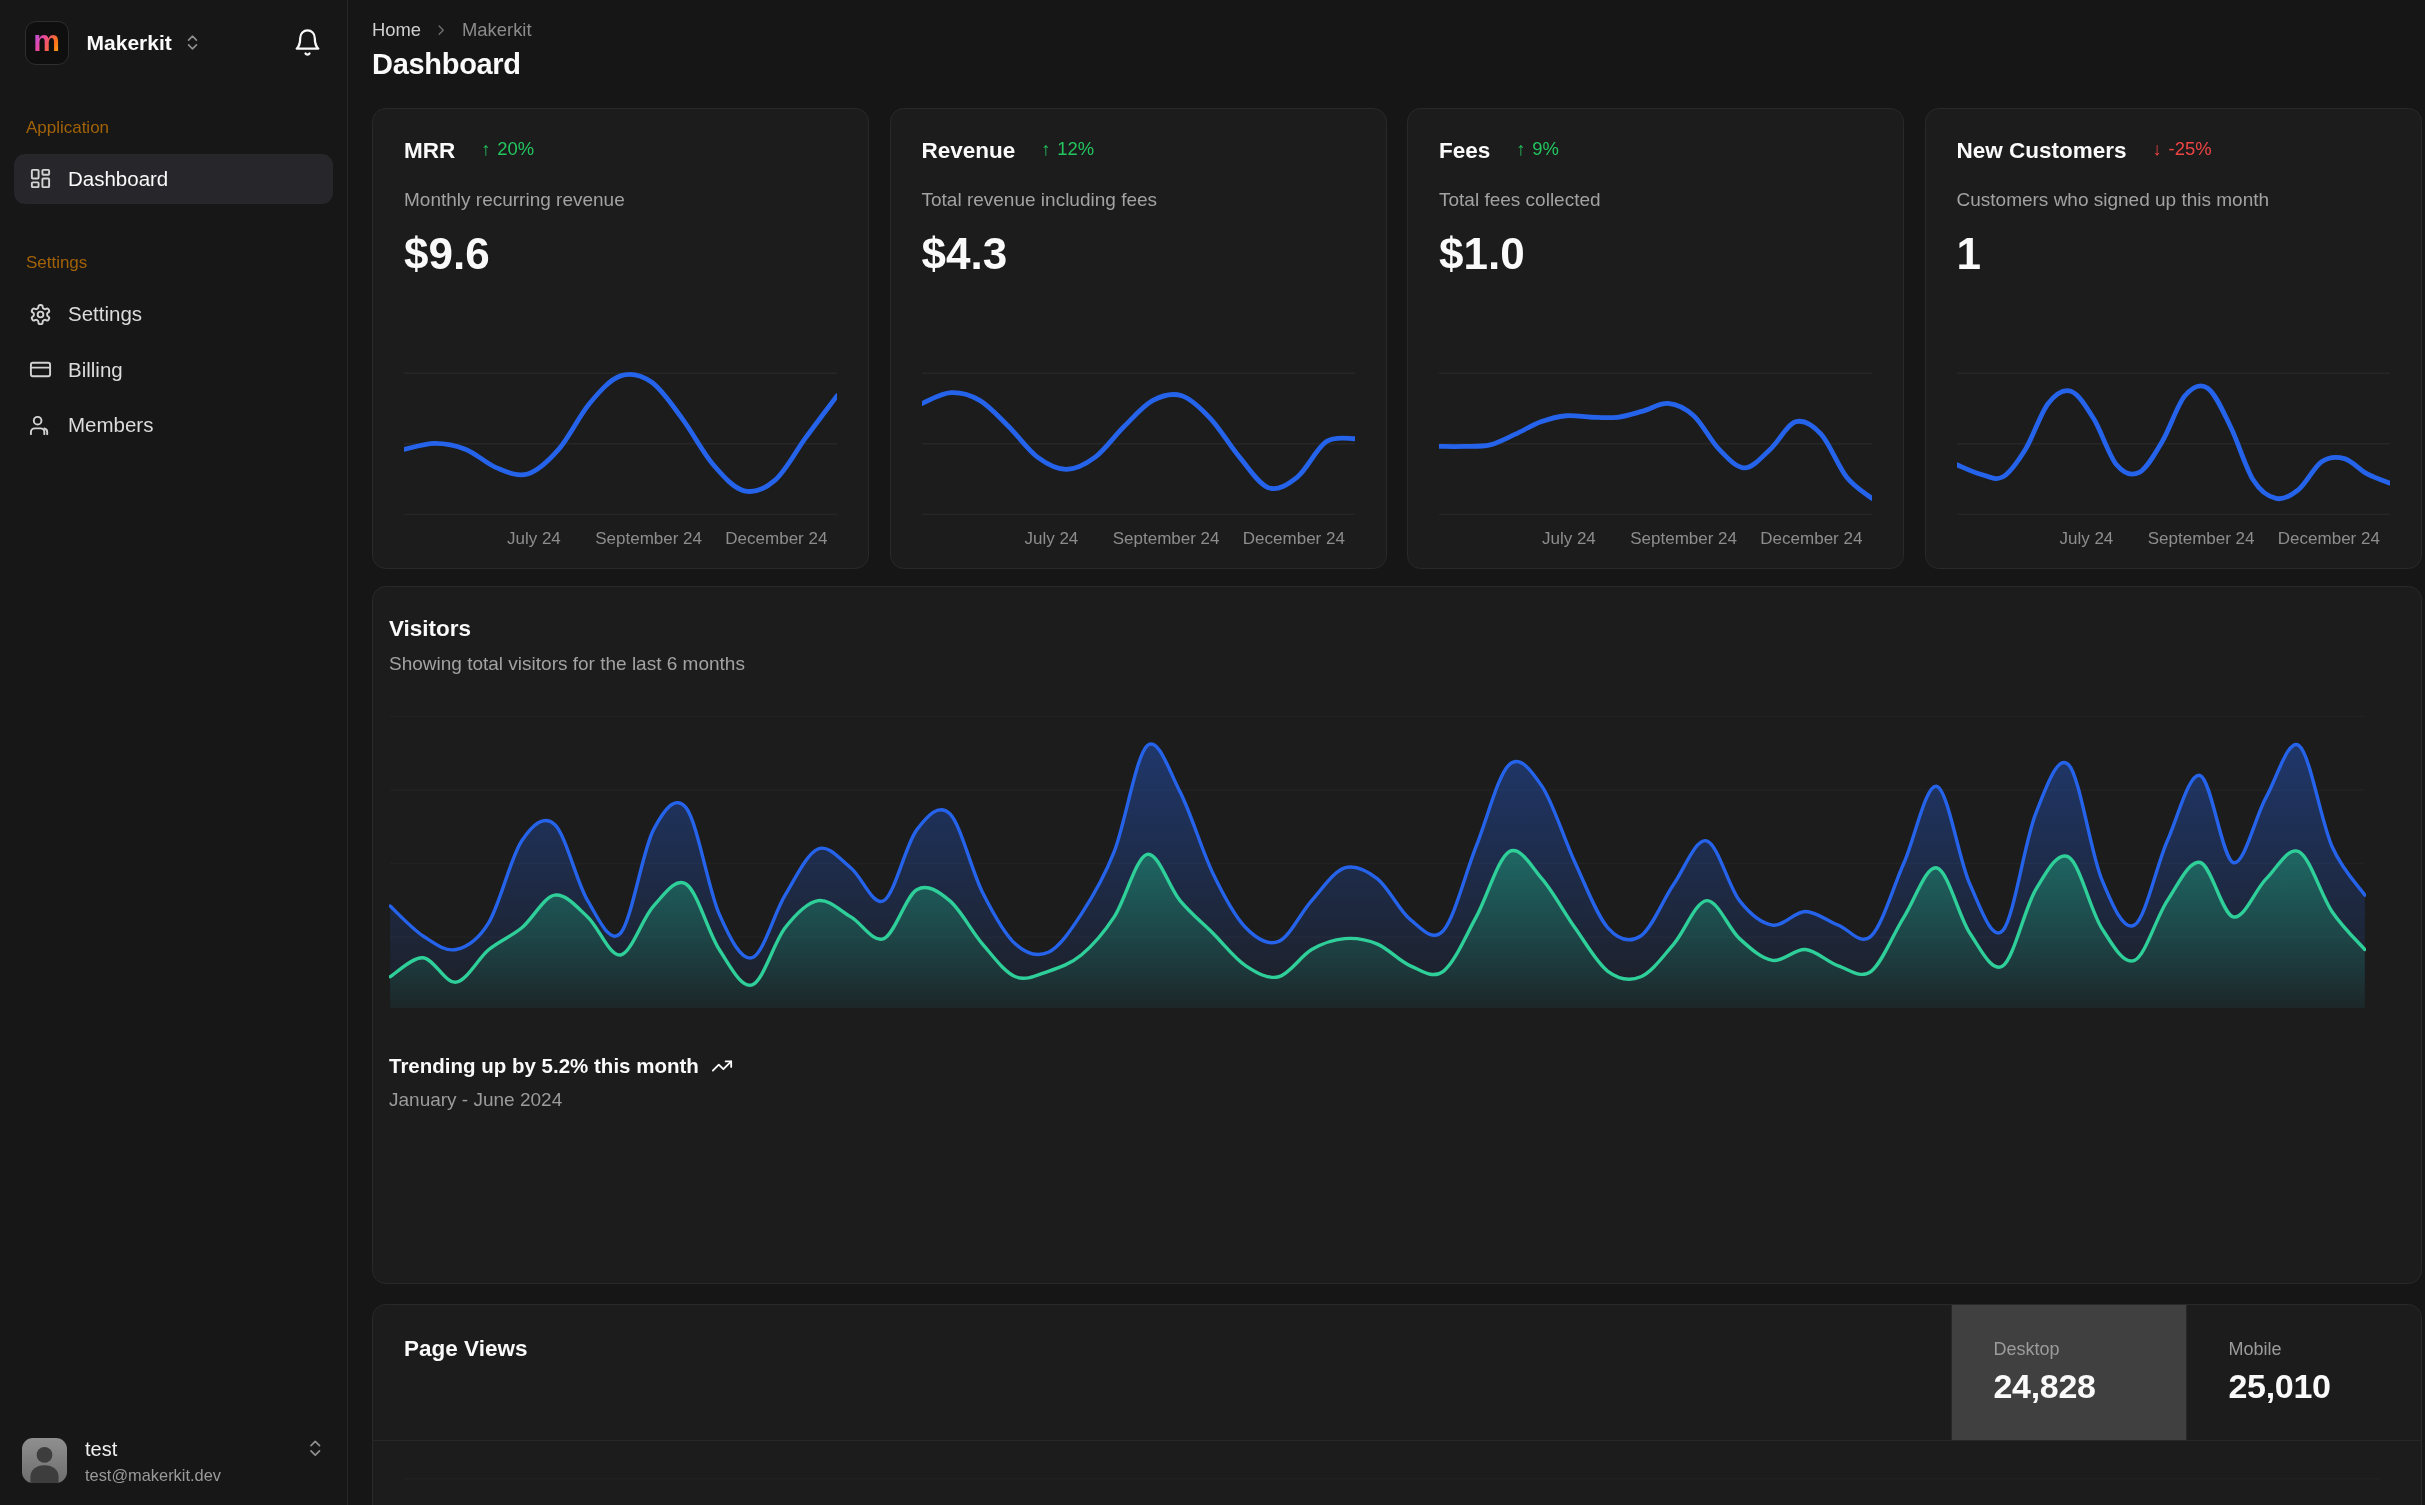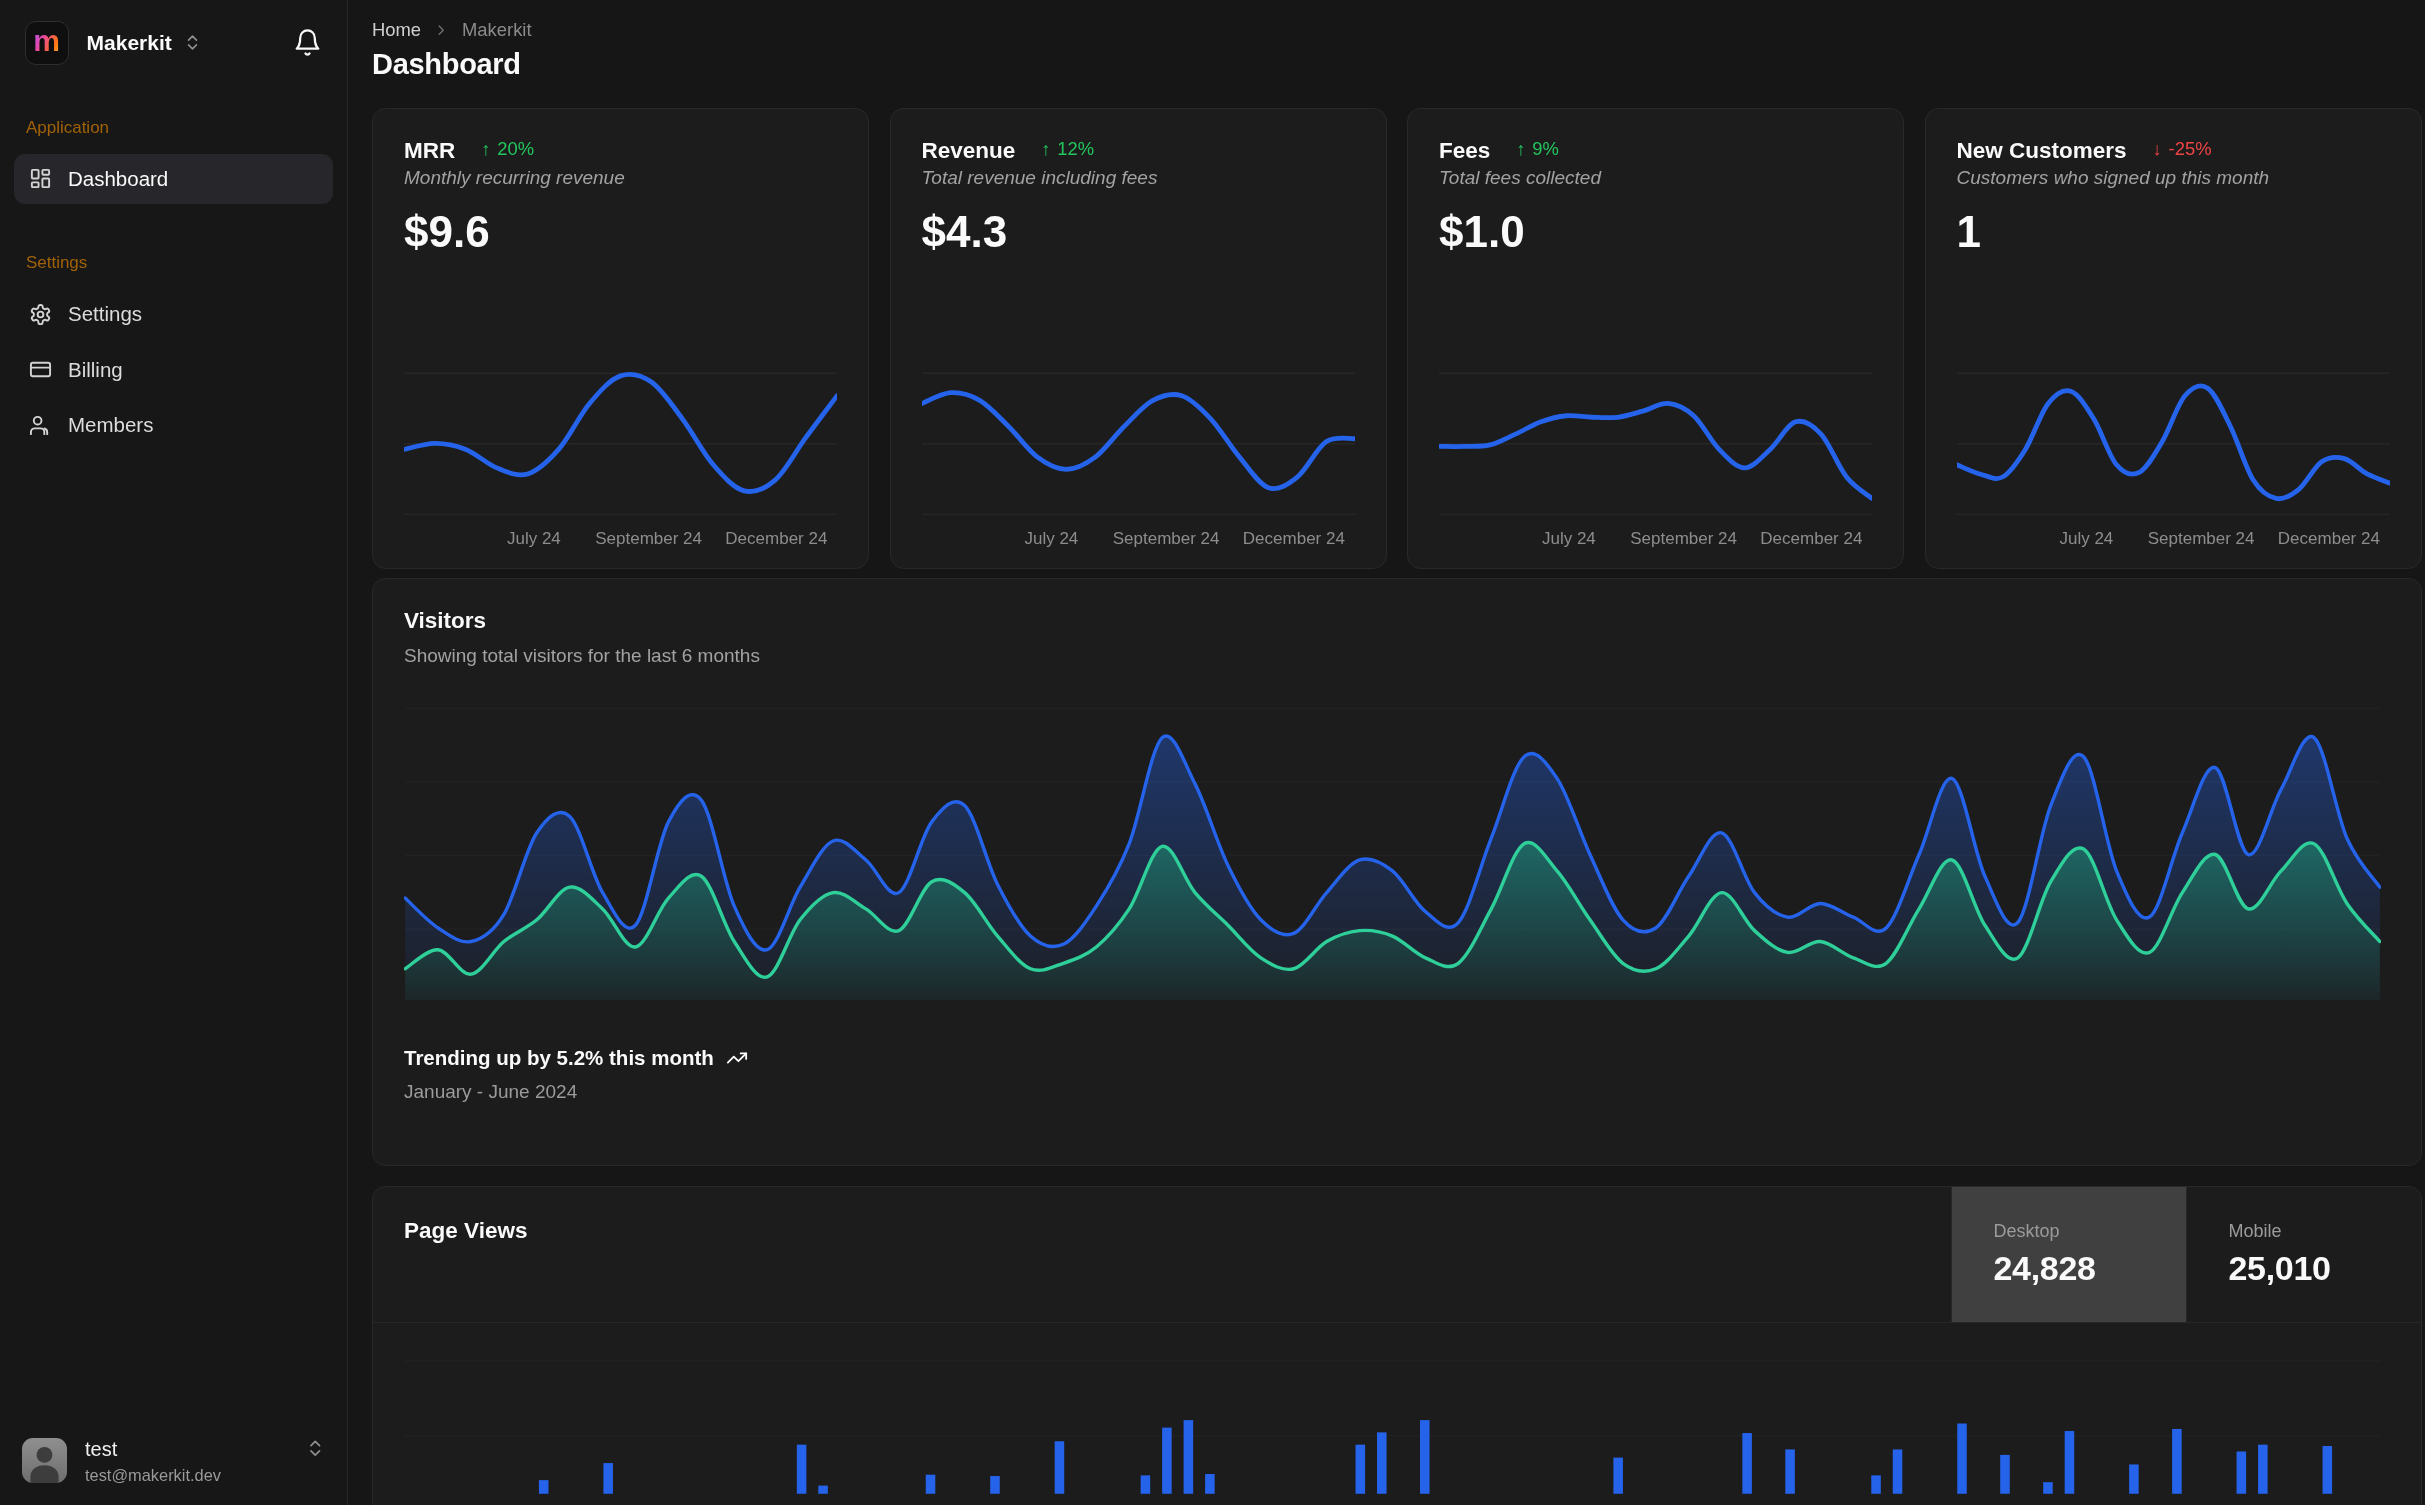--- a/index.html
+++ b/index.html
@@ -67,31 +67,31 @@
   .crumb-current { color:#8b8b8b; }
   .page-title { font-size:29px; font-weight:700; letter-spacing:-0.3px; margin-top:6.8px; color:#fafafa; }
 
   .card { background:#1c1c1c; border:1.4px solid #292929; border-radius:13.6px; }
 
   .stats-grid { display:grid; grid-template-columns:repeat(4,1fr); gap:20.5px; margin-top:27px; }
   .stat-card { height:461px; padding:29px 31px 18px; display:flex; flex-direction:column; }
   .stat-head { display:flex; align-items:flex-start; gap:26px; }
   .stat-title { font-size:22.5px; font-weight:600; color:#fafafa; }
   .delta { font-size:18.4px; display:flex; align-items:center; gap:6.8px; }
-  .stat-sub { font-size:19px; color:#a2a2a2; margin-top:3px;font-style:italic; }
+  .stat-sub { font-size:19px; color:#a2a2a2; margin-top:25px; }
   .stat-value { font-size:44px; font-weight:700; margin-top:18px; color:#fafafa; }
   .spark-wrap { margin-top:auto; }
   .ticks { position:relative; height:20.5px; margin-top:11px; }
   .ticks span {
     position:absolute; transform:translateX(-50%); white-space:nowrap;
     font-size:17px; color:#8d8d8d; top:0;
   }
   .tick-0 { left:30%; } .tick-1 { left:56.5%; } .tick-2 { left:86%; }
 
-  .visitors-card { margin-top:9px; height:588px; padding:29px 31px 31px; }
+  .visitors-card { margin-top:17px; height:698px; padding:29px 16px 31px; }
   .sec-title { font-size:22.5px; font-weight:600; color:#fafafa; }
   .sec-sub { font-size:19px; color:#a2a2a2; margin-top:11px; }
   .visitors-chart { margin-top:40px; }
   .trend-line { display:flex; align-items:center; gap:12.3px; margin-top:46px; font-size:20.5px; font-weight:600; color:#fafafa; }
   .trend-period { font-size:19px; color:#9b9b9b; margin-top:11px; }
 
   .pv-card { margin-top:20.5px; height:478px; padding:0; overflow:hidden; }
   .pv-header { display:flex; border-bottom:1.4px solid #272727; min-height:136px; }
   .pv-head-left { flex:1; padding:31px 31px; }
   .pv-toggle {

